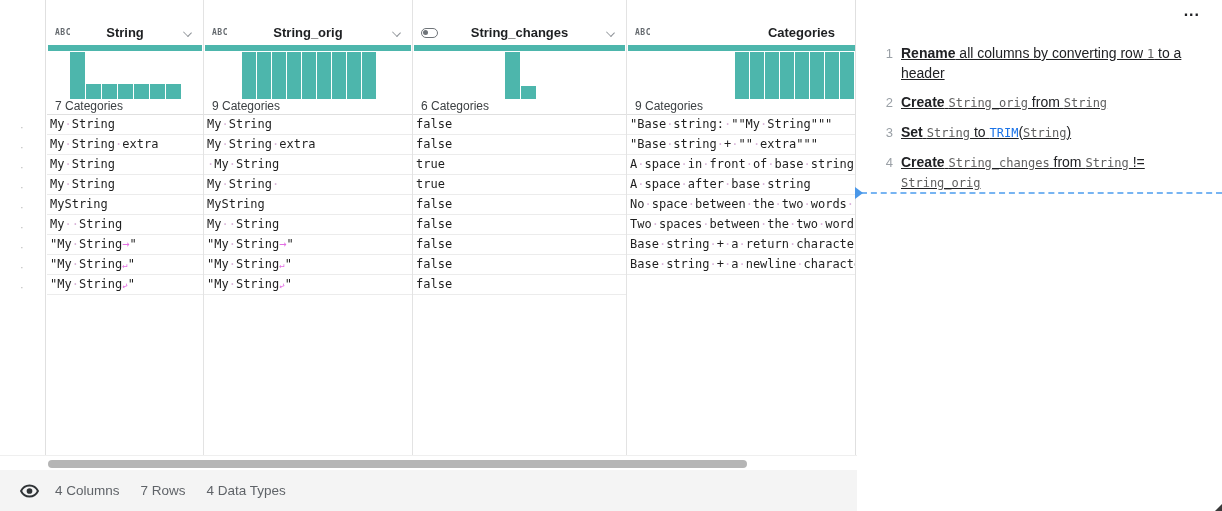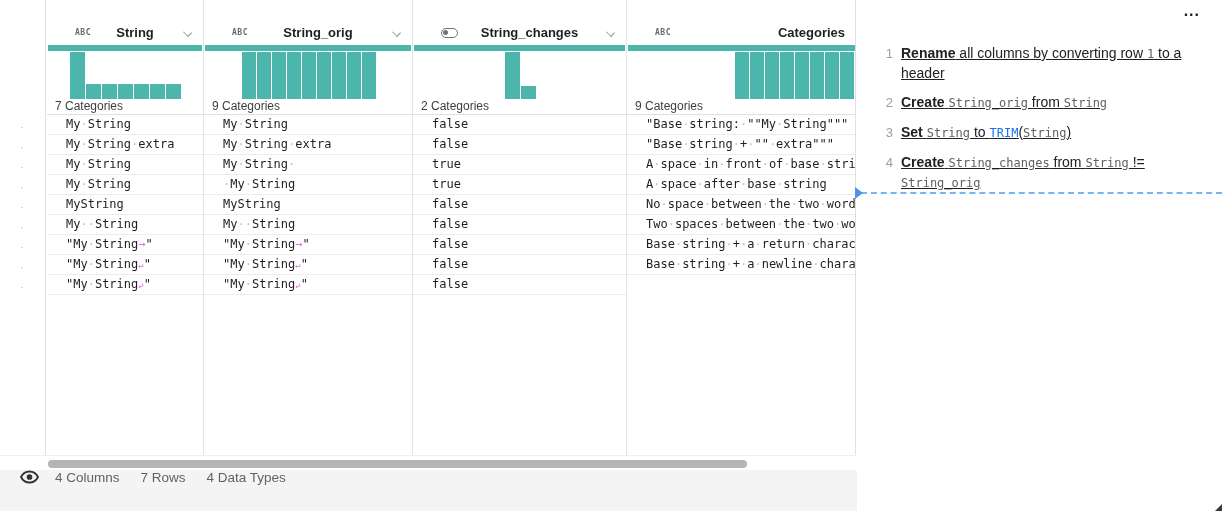--- a/index.html
+++ b/index.html
@@ -6,41 +6,41 @@
   html,body { width:1222px; height:511px; background:#fff; font-family:"Liberation Sans", sans-serif; overflow:hidden; }
   #app { position:relative; width:1222px; height:511px; background:#fff; }
 
   
   #grid { position:absolute; left:0; top:0; width:857px; height:511px; }
   #gutter { position:absolute; left:0; top:0; width:46px; height:455px; border-right:1px solid #e0e0e0; background:#fff; }
   .gutter-dot { position:absolute; left:20px; width:4px; height:4px; color:#b9b9b9; font-size:11px; line-height:4px; }
   #cols-clip { position:absolute; left:47px; top:0; width:809px; height:455px; overflow:hidden; border-right:1px solid #e0e0e0; }
   #cols { display:flex; height:455px; }
   .col { flex:none; height:455px; border-right:1px solid #e3e3e3; position:relative; background:#fff; }
-  .col-header { height:25px; margin-top:20px; display:flex; align-items:center; position:relative; cursor:pointer;margin-left:20px; }
+  .col-header { height:25px; margin-top:20px; display:flex; align-items:center; position:relative; cursor:pointer; }
   .type-abc { position:absolute; left:8px; font-family:"DejaVu Sans Mono", monospace; font-size:8px; font-weight:bold; color:#63686d; letter-spacing:0.5px; }
   .type-toggle { position:absolute; left:8px; width:17px; height:10px; border:1.5px solid #6f7479; border-radius:6px; }
   .type-toggle .knob { position:absolute; left:1px; top:1px; width:5px; height:5px; border-radius:50%; background:#6f7479; }
   .col-title { width:100%; text-align:center; font-size:13px; font-weight:bold; color:#1d1f21; }
   .chev { position:absolute; right:12px; top:9px; width:7px; height:7px; border-right:1.5px solid #8d9297; border-bottom:1.5px solid #8d9297; transform:rotate(45deg) scale(1,0.8); }
   .qbar { height:6px; margin:0 1px; background:#4db6ac; }
   .hist { position:relative; height:47px; margin-top:1px; }
   .hbar { position:absolute; bottom:0; background:#4db6ac; cursor:pointer; }
   .cats { height:16px; line-height:15px; font-size:12px; color:#3c4043; padding-left:8px; border-bottom:1px solid #e0e0e0; }
   .rows { }
-  .cell { height:20px; line-height:19px; border-bottom:1px solid #ececec; padding-left:19px; font-family:"DejaVu Sans Mono", monospace; font-size:12px; color:#1f1f1f; white-space:pre; overflow:hidden; cursor:default; }
+  .cell { height:20px; line-height:19px; border-bottom:1px solid #ececec; padding-left:3px; font-family:"DejaVu Sans Mono", monospace; font-size:12px; color:#1f1f1f; white-space:pre; overflow:hidden; cursor:default; }
   .sp { color:#d9b3d9; }
   .ctl { color:#e36fe3; }
   .ctl.cr, .ctl.nl { font-size:9px; }
   .ctl.nl { display:inline-block; transform:rotate(-20deg); }
 
   
   #hscroll { position:absolute; left:0; top:455px; width:857px; height:15px; background:#fff; border-top:1px solid #efefef; }
   #hthumb { position:absolute; left:48px; top:4px; width:699px; height:8px; border-radius:4px; background:#b5b5b5; cursor:pointer; }
-  #statusbar { position:absolute; left:0; top:470px; width:857px; height:41px; background:#f4f4f4; display:flex; align-items:flex-start; }
+  #statusbar { position:absolute; left:0; top:470px; width:857px; height:41px; background:#f4f4f4; display:flex; align-items:center; }
   #eye { margin-left:20px; margin-right:16px; cursor:pointer; display:flex; }
   .stat { font-size:13.5px; color:#5f6368; margin-right:21px; }
 
   
   #panel { position:absolute; left:857px; top:0; width:365px; height:511px; background:#fff; }
   #panel-menu { position:absolute; top:2px; right:22px; font-size:16px; font-weight:bold; color:#202124; letter-spacing:1px; cursor:pointer; }
   #steps { position:absolute; left:22px; top:44px; width:330px; }
   .step { display:flex; margin-bottom:10px; cursor:pointer; }
   .step-num { flex:none; width:14px; margin-right:8px; text-align:right; font-size:13px; color:#9aa0a6; line-height:19px; }
   .step-text { font-size:14px; color:#202124; line-height:19px; max-width:296px;text-decoration:underline; }
@@ -117,43 +117,43 @@
               <div class="hbar" style="left: 98px; width: 14px; height: 47px;"></div>
               <div class="hbar" style="left: 113px; width: 14px; height: 47px;"></div>
               <div class="hbar" style="left: 128px; width: 14px; height: 47px;"></div>
               <div class="hbar" style="left: 143px; width: 14px; height: 47px;"></div>
               <div class="hbar" style="left: 158px; width: 14px; height: 47px;"></div>
             </div>
             <div class="cats">9 Categories</div>
             <div class="rows">
               <div class="cell">My<span class="sp">·</span>String</div>
               <div class="cell">My<span class="sp">·</span>String<span class="sp">·</span>extra</div>
+              <div class="cell"><span class="sp">·</span>My<span class="sp">·</span>String</div>
               <div class="cell">My<span class="sp">·</span>String<span class="sp">·</span></div>
-              <div class="cell"><span class="sp">·</span>My<span class="sp">·</span>String</div>
               <div class="cell">MyString</div>
               <div class="cell">My<span class="sp">·</span><span class="sp">·</span>String</div>
               <div class="cell">"My<span class="sp">·</span>String<span class="ctl">→</span>"</div>
               <div class="cell">"My<span class="sp">·</span>String<span class="ctl cr">↵</span>"</div>
               <div class="cell">"My<span class="sp">·</span>String<span class="ctl nl">↵</span>"</div>
             </div>
           </div>
           <div class="col" style="width: 214px;">
             <div class="col-header">
               <span class="type-toggle">
                 <span class="knob"></span>
               </span>
               <span class="col-title">String_changes</span>
               <span class="chev"></span>
             </div>
             <div class="qbar"></div>
             <div class="hist">
               <div class="hbar" style="left: 92px; width: 15px; height: 47px;"></div>
               <div class="hbar" style="left: 108px; width: 15px; height: 13px;"></div>
             </div>
-            <div class="cats">2 Categories</div>
+            <div class="cats">6 Categories</div>
             <div class="rows">
               <div class="cell">false</div>
               <div class="cell">false</div>
               <div class="cell">true</div>
               <div class="cell">true</div>
               <div class="cell">false</div>
               <div class="cell">false</div>
               <div class="cell">false</div>
               <div class="cell">false</div>
               <div class="cell">false</div>

